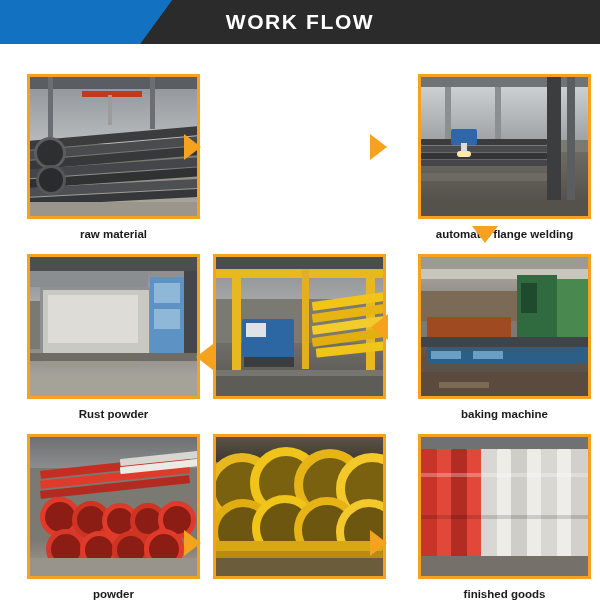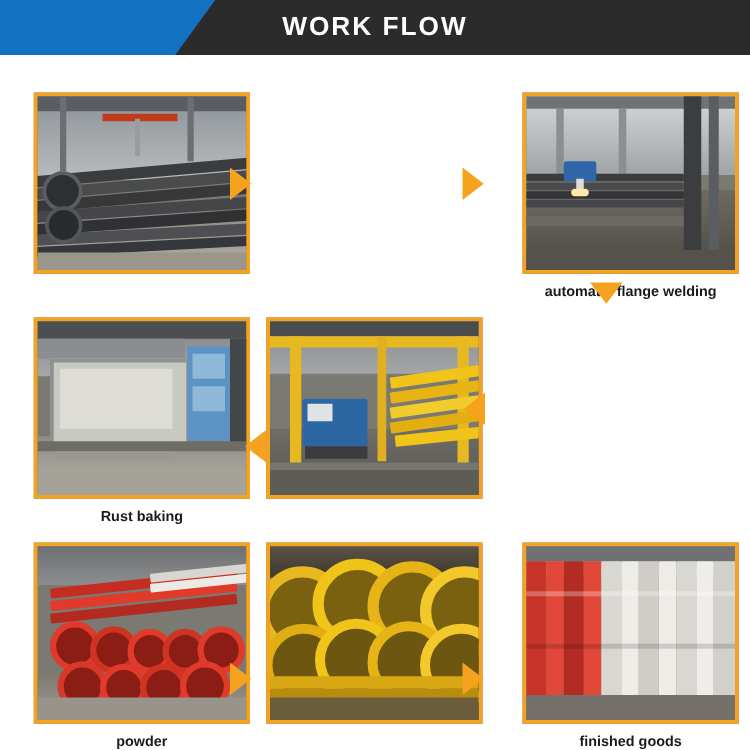--- a/index.html
+++ b/index.html
@@ -168,20 +168,21 @@
         <div class="pipe" style="left:-6px;top:76px;width:190px;height:9px;background:#37383a;transform:rotate(-5deg)"></div>
         <div class="pipe" style="left:-6px;top:86px;width:190px;height:9px;background:#45464a;transform:rotate(-4deg)"></div>
         <div class="pipe" style="left:-6px;top:96px;width:190px;height:9px;background:#303133;transform:rotate(-4deg)"></div>
         <div class="pipe" style="left:-6px;top:106px;width:190px;height:9px;background:#4e4f52;transform:rotate(-3deg)"></div>
         <div class="pipe" style="left:-6px;top:116px;width:190px;height:8px;background:#36373a;transform:rotate(-3deg)"></div>
         <div class="circlepipe" style="left:4px;top:60px;width:26px;height:26px;background:#2e2f31;border:3px solid #5c5d60"></div>
         <div class="circlepipe" style="left:6px;top:88px;width:24px;height:24px;background:#2a2b2d;border:3px solid #55565a"></div>
         <div class="beam" style="left:0;bottom:0;width:100%;height:14px;background:#9a968c"></div>
       </div>
     </div>
+    <div class="caption">raw material</div>
   </div>
 
 
   <div class="cell r1 c3">
     <div class="frame">
       <div class="ph">
         <div class="sky" style="background:linear-gradient(#d5d8da,#9fa3a6);height:45%"></div>
         <div class="floor" style="background:linear-gradient(#6e6a63,#4d4a45);height:46%"></div>
         <div class="beam" style="left:0;top:0;width:100%;height:10px;background:#6f7376"></div>
         <div class="beam" style="left:126px;top:0;width:14px;height:140px;background:#3b3d3f"></div>
@@ -213,21 +214,21 @@
         <div class="beam" style="left:18px;top:38px;width:90px;height:48px;background:#dedcd6"></div>
         <div class="beam" style="left:120px;top:20px;width:34px;height:76px;background:#5c93c4"></div>
         <div class="beam" style="left:124px;top:26px;width:26px;height:20px;background:#8fb8d8"></div>
         <div class="beam" style="left:124px;top:52px;width:26px;height:20px;background:#8fb8d8"></div>
         <div class="beam" style="left:154px;top:14px;width:18px;height:84px;background:#44474a"></div>
         <div class="beam" style="left:0;top:96px;width:100%;height:8px;background:#6f6c66"></div>
         <div class="beam" style="left:14px;top:104px;width:96px;height:6px;background:#9b988f"></div>
         <div class="beam" style="left:0;bottom:0;width:100%;height:18px;background:#a5a299"></div>
       </div>
     </div>
-    <div class="caption">Rust baking</div>
+    <div class="caption">Rust powder</div>
   </div>
 
   <div class="cell r2 c2">
     <div class="frame">
       <div class="ph">
         <div class="sky" style="background:linear-gradient(#8a8d8f,#a3a5a6);height:30%"></div>
         <div class="floor" style="background:linear-gradient(#6f6d68,#56544f);height:38%"></div>
         <div class="beam" style="left:0;top:0;width:100%;height:12px;background:#4a4c4e"></div>
         <div class="beam" style="left:0;top:12px;width:100%;height:9px;background:#e8b820"></div>
         <div class="beam" style="left:16px;top:12px;width:9px;height:118px;background:#e8b820"></div>
@@ -240,20 +241,43 @@
         <div class="pipe" style="left:100px;top:88px;width:68px;height:9px;background:#f0c419;transform:rotate(-6deg)"></div>
         <div class="beam" style="left:26px;top:62px;width:52px;height:38px;background:#2c67a4;border-radius:2px"></div>
         <div class="beam" style="left:30px;top:66px;width:20px;height:14px;background:#e0e3e6"></div>
         <div class="beam" style="left:28px;top:100px;width:50px;height:10px;background:#3a3c3f"></div>
         <div class="beam" style="left:0;bottom:0;width:100%;height:20px;background:#5e5c57"></div>
         <div class="beam" style="left:0;bottom:20px;width:100%;height:6px;background:#777570"></div>
       </div>
     </div>
   </div>
 
+  <div class="cell r2 c3">
+    <div class="frame">
+      <div class="ph">
+        <div class="sky" style="background:linear-gradient(#b8b4ab,#8d8a84);height:30%"></div>
+        <div class="floor" style="background:linear-gradient(#6a5a4c,#4a3f36);height:40%"></div>
+        <div class="beam" style="left:0;top:0;width:100%;height:12px;background:#9d9a93"></div>
+        <div class="beam" style="left:0;top:12px;width:100%;height:10px;background:#c9c6bd"></div>
+        <div class="beam" style="left:96px;top:18px;width:40px;height:62px;background:#2f6b3f"></div>
+        <div class="beam" style="left:136px;top:22px;width:32px;height:58px;background:#49884f"></div>
+        <div class="beam" style="left:100px;top:26px;width:16px;height:30px;background:#1f4a2c"></div>
+        <div class="beam" style="left:0;top:34px;width:96px;height:30px;background:#7b6a56"></div>
+        <div class="beam" style="left:6px;top:60px;width:84px;height:22px;background:#a04a22"></div>
+        <div class="beam" style="left:0;top:80px;width:100%;height:10px;background:#3e4448"></div>
+        <div class="beam" style="left:6px;top:90px;width:160px;height:16px;background:#2d5e86"></div>
+        <div class="beam" style="left:10px;top:94px;width:30px;height:8px;background:#6a9ec2"></div>
+        <div class="beam" style="left:52px;top:94px;width:30px;height:8px;background:#6a9ec2"></div>
+        <div class="beam" style="left:0;top:106px;width:100%;height:10px;background:#5b5349"></div>
+        <div class="beam" style="left:0;bottom:0;width:100%;height:24px;background:#5a4b3e"></div>
+        <div class="beam" style="left:18px;bottom:8px;width:50px;height:6px;background:#7b6a56"></div>
+      </div>
+    </div>
+    <div class="caption">baking machine</div>
+  </div>
 
   <div class="cell r3 c1">
     <div class="frame">
       <div class="ph">
         <div class="sky" style="background:linear-gradient(#6d6f70,#8b8d8e);height:22%"></div>
         <div class="floor" style="background:linear-gradient(#7e7a72,#a19d94);height:26%"></div>
         <div class="pipe" style="left:10px;top:26px;width:150px;height:8px;background:#c62d22;transform:rotate(-6deg)"></div>
         <div class="pipe" style="left:10px;top:36px;width:150px;height:8px;background:#e03a2a;transform:rotate(-6deg)"></div>
         <div class="pipe" style="left:10px;top:46px;width:150px;height:8px;background:#b32a20;transform:rotate(-6deg)"></div>
         <div class="pipe" style="left:90px;top:18px;width:80px;height:7px;background:#d8d6d0;transform:rotate(-6deg)"></div>

